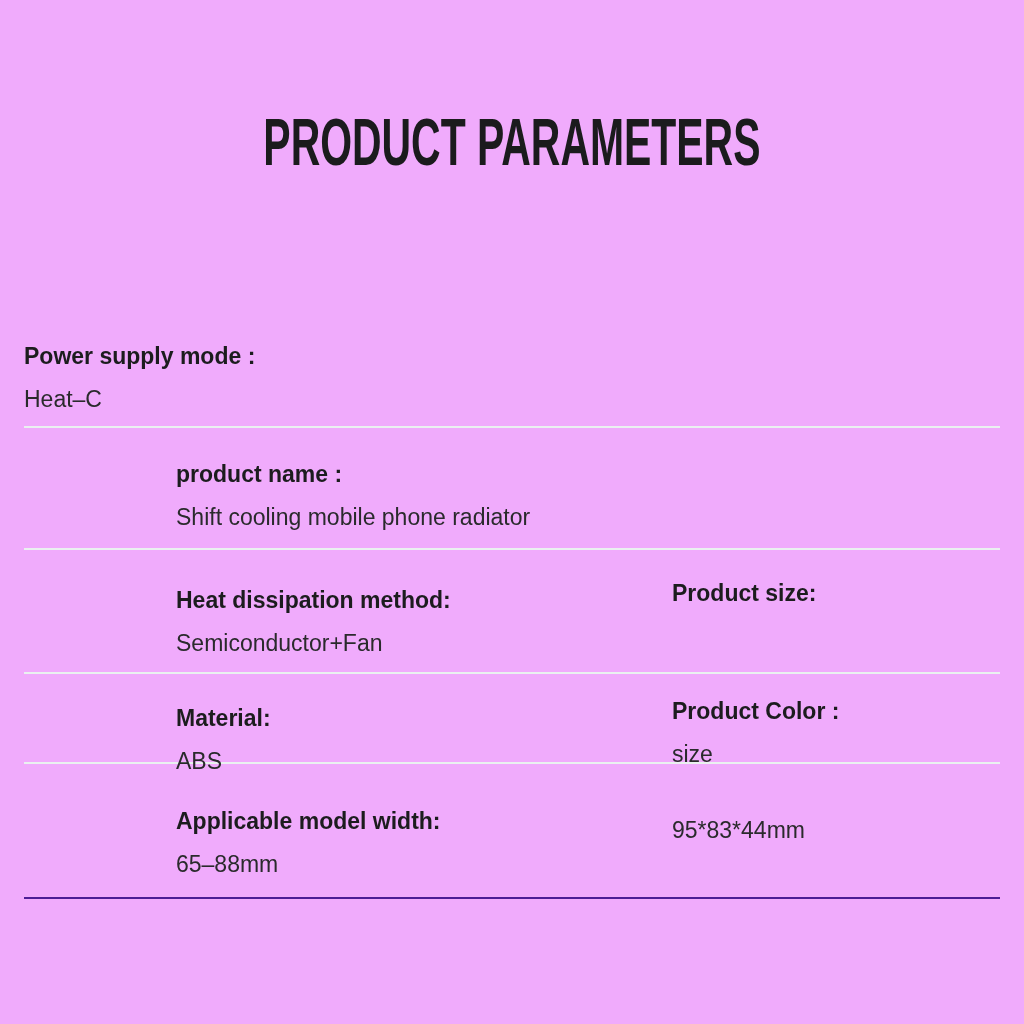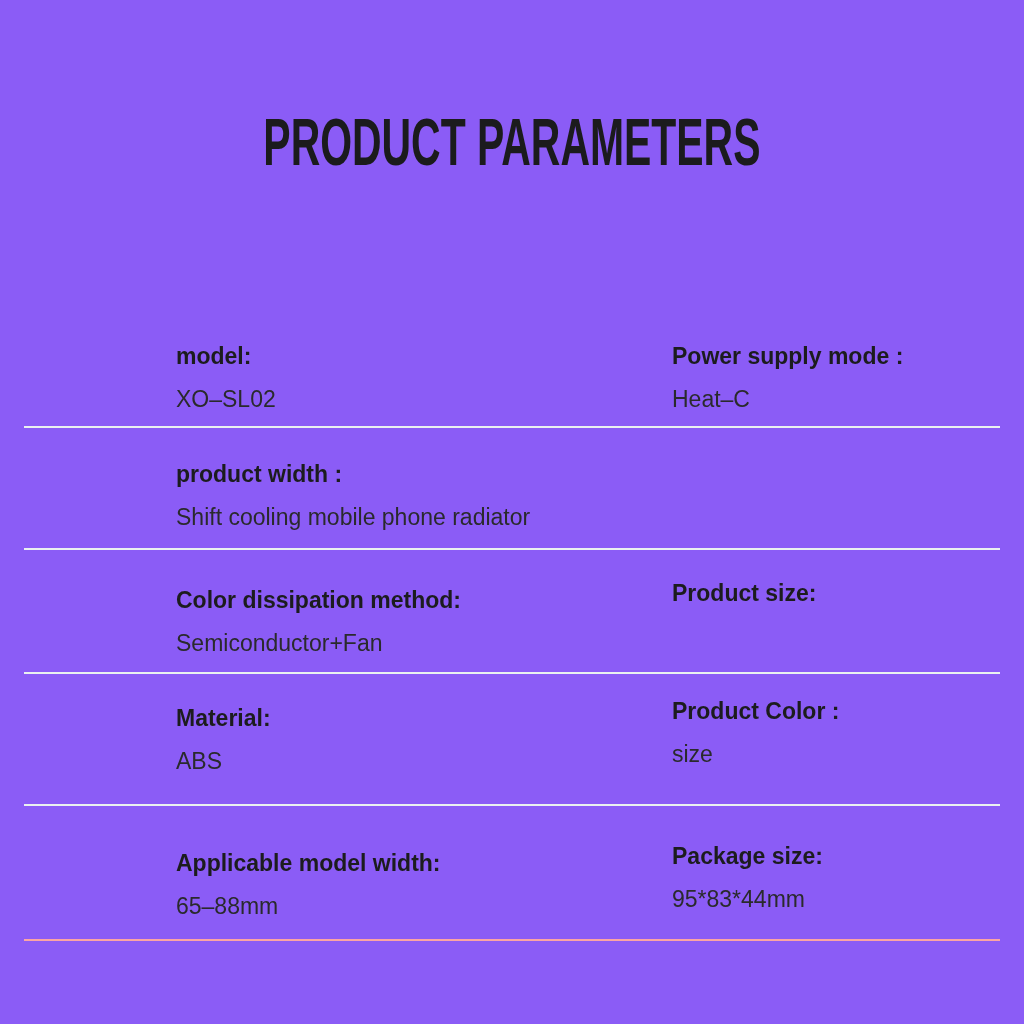--- a/index.html
+++ b/index.html
@@ -4,21 +4,21 @@
 <style>
   html, body {
     margin: 0;
     padding: 0;
     background: #ffffff;
   }
   .page {
     position: relative;
     width: 1024px;
     height: 1024px;
-    background: #8b5cf6;
+    background: #f0abfc;
     font-family: "Liberation Sans", "DejaVu Sans", sans-serif;
     overflow: hidden;
   }
   .title-wrap {
     position: absolute;
     top: 104px;
     left: 0;
     width: 1024px;
     text-align: center;
   }
@@ -40,22 +40,22 @@
   }
   .spec-row {
     display: grid;
     grid-template-columns: 648px 1fr;
     border-bottom: 2px solid #eaf1f0;
     box-sizing: border-box;
   }
   .spec-row.r1 { height: 98px;  padding-top: 13px; }
   .spec-row.r2 { height: 122px; padding-top: 33px; }
   .spec-row.r3 { height: 124px; padding-top: 37px; }
-  .spec-row.r4 { height: 132px; padding-top: 31px; }
-  .spec-row.r5 { height: 135px; padding-top: 44px; border-bottom: 2px solid #fca5a5; }
+  .spec-row.r4 { height: 90px; padding-top: 31px; }
+  .spec-row.r5 { height: 135px; padding-top: 44px; border-bottom: 2px solid #4c1d95; }
   .cell-left  { padding-left: 152px; }
   .cell-right { padding-left: 0; }
   .spec-row.r3 .cell-right,
   .spec-row.r4 .cell-right,
   .spec-row.r5 .cell-right { margin-top: -7px; }
   .spec-label {
     font-size: 23px;
     line-height: 27px;
     font-weight: 700;
     color: #1c1c1e;
@@ -75,40 +75,36 @@
 
 <div class="page">
 
   <div class="title-wrap">
     <div class="page-title">PRODUCT PARAMETERS</div>
   </div>
 
   <div class="spec-table">
 
     <div class="spec-row r1">
-      <div class="cell-left">
-        <div class="spec-label">model:</div>
-        <div class="spec-value">XO–SL02</div>
-      </div>
       <div class="cell-right">
         <div class="spec-label">Power supply mode :</div>
         <div class="spec-value">Heat–C</div>
       </div>
     </div>
 
     <div class="spec-row r2">
       <div class="cell-left">
-        <div class="spec-label">product width :</div>
+        <div class="spec-label">product name :</div>
         <div class="spec-value">Shift cooling mobile phone radiator</div>
       </div>
     </div>
 
     <div class="spec-row r3">
       <div class="cell-left">
-        <div class="spec-label">Color dissipation method:</div>
+        <div class="spec-label">Heat dissipation method:</div>
         <div class="spec-value">Semiconductor+Fan</div>
       </div>
       <div class="cell-right">
         <div class="spec-label">Product size:</div>
       </div>
     </div>
 
     <div class="spec-row r4">
       <div class="cell-left">
         <div class="spec-label">Material:</div>
@@ -119,19 +115,18 @@
         <div class="spec-value">size</div>
       </div>
     </div>
 
     <div class="spec-row r5">
       <div class="cell-left">
         <div class="spec-label">Applicable model width:</div>
         <div class="spec-value">65–88mm</div>
       </div>
       <div class="cell-right">
-        <div class="spec-label">Package size:</div>
         <div class="spec-value">95*83*44mm</div>
       </div>
     </div>
 
   </div>
 </div>
 
 </body></html>

